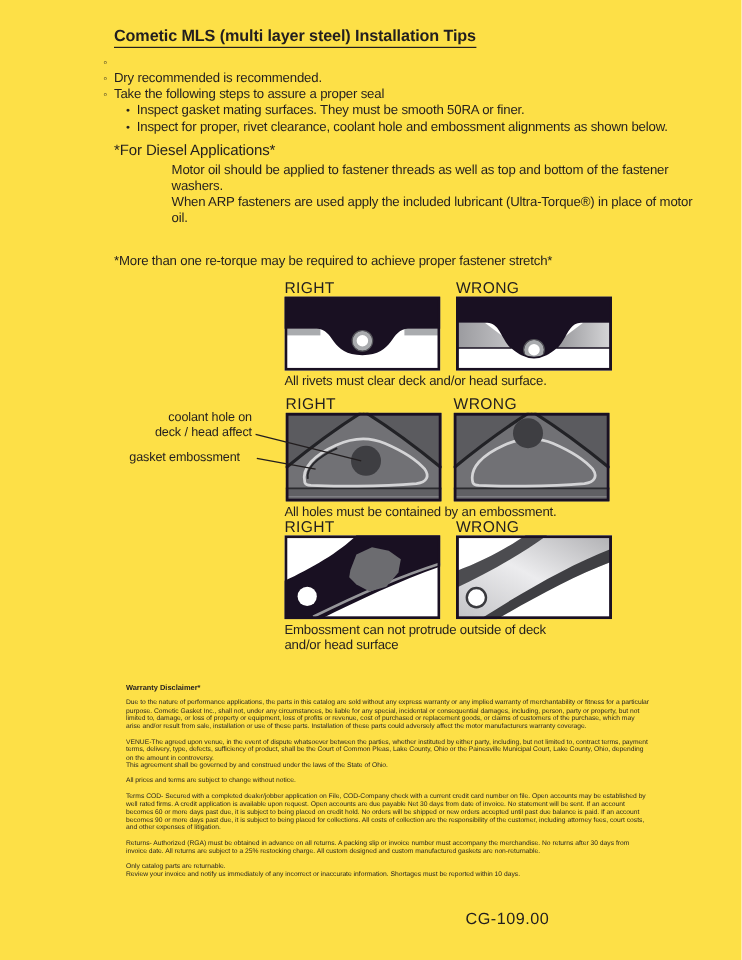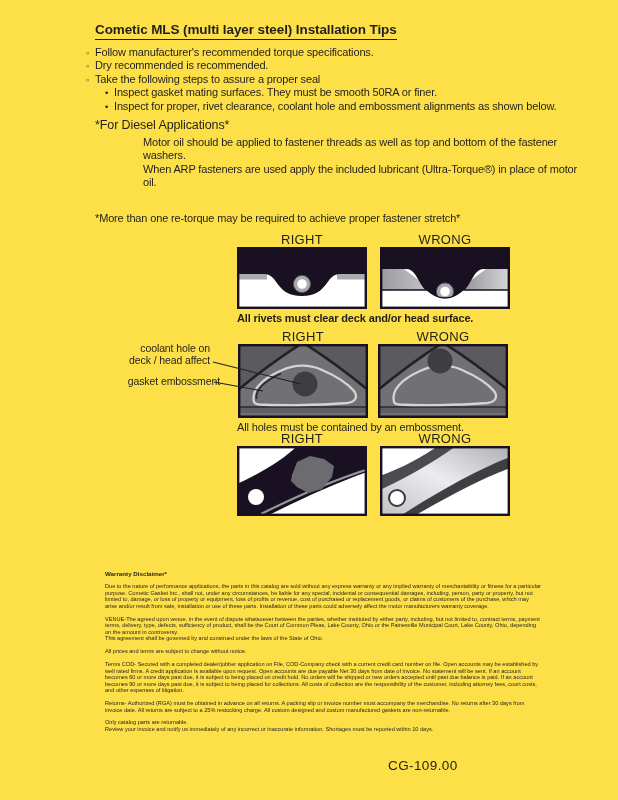--- a/index.html
+++ b/index.html
@@ -16,42 +16,41 @@
   .b .mk{width:9px;flex:0 0 9px;font-size:9.5px;}
   .b2{padding-left:19px;}
   .dh{position:absolute;left:95px;top:118px;font-size:12.5px;font-weight:normal;letter-spacing:-0.1px;}
   .para{
     position:absolute;left:95px;width:445px;font-size:11px;line-height:13.4px;
     letter-spacing:-0.15px;white-space:pre-line;
   }
   .p1{top:136px;margin-left:48px;}
   .p2{top:169px;}
   .p3{top:212px;}
-  .fig-h{position:absolute;width:130px;text-align:center;font-size:13px;letter-spacing:0.3px;}
+  .fig-h{position:absolute;width:130px;text-align:left;font-size:13px;letter-spacing:0.3px;}
   .fig-box{position:absolute;}
   .fig-box svg{display:block;}
   .cap{position:absolute;font-size:11px;line-height:13px;letter-spacing:-0.15px;white-space:pre-line;}
   .ann{position:absolute;font-size:10.5px;line-height:12px;letter-spacing:-0.1px;text-align:right;}
   .leader{position:absolute;left:0;top:325px;z-index:5;pointer-events:none;}
   .legal{position:absolute;left:105px;top:570px;width:436px;}
   .legal h4{margin:0 0 6px 0;font-size:6.2px;letter-spacing:0;}
   .legal p{margin:0 0 6.2px 0;font-size:5.6px;line-height:6.6px;white-space:pre-line;}
   .docnum{position:absolute;left:388px;top:758px;font-size:13.5px;letter-spacing:0.4px;}
 </style>
 </head>
 <body>
 
 <div class="page">
 
   <div class="title">Cometic MLS (multi layer steel) Installation Tips</div>
 
   <div class="bullets">
     <div class="b">
         <span class="mk">◦</span>
-        <span>Follow manufacturer's recommended torque specifications.</span>
       </div>
     <div class="b">
         <span class="mk">◦</span>
         <span>Dry recommended is recommended.</span>
       </div>
     <div class="b">
         <span class="mk">◦</span>
         <span>Take the following steps to assure a proper seal</span>
       </div>
     <div class="b b2">
@@ -99,30 +98,30 @@
       <polygon points="0,22 24,22 52,43 0,43" fill="url(#gL)"></polygon>
       <polygon points="130,22 106,22 78,43 130,43" fill="url(#gR)"></polygon>
       <path d="M0,0 H130 V22 H104 C89,22 93,51 65,51 C37,51 41,22 26,22 H0 Z" fill="#191022"></path>
       <circle cx="65" cy="44.5" r="6.6" fill="#ffffff" stroke="#a9abae" stroke-width="3.6"></circle>
       <circle cx="65" cy="44.5" r="8.6" fill="none" stroke="#55555a" stroke-width="0.9"></circle>
       <path d="M0,43 H47 C52,47 57,51 65,51 C73,51 78,47 83,43 H130 V60.8 H0 Z" fill="#ffffff"></path>
       <path d="M0,43 H47 C52,47 57,51 65,51 C73,51 78,47 83,43 H130" fill="none" stroke="#191022" stroke-width="1.4"></path>
       <rect x="1.2" y="1.2" width="127.6" height="59.6" fill="none" stroke="#191022" stroke-width="2.4"></rect>
     </svg>
   </div>
-  <div class="cap" style="left:237px;top:312px;font-weight:bold;">All rivets must clear deck and/or head surface.</div>
+  <div class="cap" style="left:237px;top:312px;">All rivets must clear deck and/or head surface.</div>
 
   <div class="fig-h" style="left:238px;top:329px;">RIGHT</div>
   <div class="fig-h" style="left:378px;top:329px;">WRONG</div>
 
   <div class="ann" style="left:90px;top:342px;width:120px;">
     <div>coolant hole on</div>
     <div>deck / head affect</div>
   </div>
-  <div class="ann" style="left:96px;top:375px;width:124px;">
+  <div class="ann" style="left:76px;top:375px;width:124px;">
     <div>gasket embossment</div>
   </div>
 
   <div class="fig-box" style="left:238px;top:344px;">
     <svg width="130" height="74" viewBox="0 0 130 74">
       <rect x="0" y="0" width="130" height="74" fill="#717175"></rect>
       <path d="M0,46 Q34,18 66,-2 L0,-2 Z" fill="#5b5b5f"></path>
       <path d="M130,46 Q96,18 64,-2 L130,-2 Z" fill="#5b5b5f"></path>
       <path d="M0,46 Q34,18 66,-2" stroke="#222226" stroke-width="2.6" fill="none"></path>
       <path d="M130,46 Q96,18 64,-2" stroke="#222226" stroke-width="2.6" fill="none"></path>
@@ -181,20 +180,22 @@
         </linearGradient>
       </defs>
       <rect x="0" y="0" width="130" height="70" fill="#ffffff"></rect>
       <path d="M0,30 C22,22 44,10 58,0 H130 V22 C98,34 64,52 34,70 H0 Z" fill="url(#g3)"></path>
       <path d="M0,30 C22,22 44,10 58,0 H76 C54,16 26,32 0,44 Z" fill="#4c4c50"></path>
       <path d="M34,70 C66,52 98,34 130,22 V11 C94,25 58,46 20,70 Z" fill="#3f3f43"></path>
       <circle cx="17" cy="52" r="8" fill="#ffffff" stroke="#3a3a3e" stroke-width="2"></circle>
       <rect x="1.2" y="1.2" width="127.6" height="67.6" fill="none" stroke="#191022" stroke-width="2.4"></rect>
     </svg>
   </div>
+  <div class="cap" style="left:237px;top:519px;">Embossment can not protrude outside of deck
+and/or head surface</div>
 
   <div class="legal">
     <h4>Warranty Disclaimer*</h4>
     <p>Due to the nature of performance applications, the parts in this catalog are sold without any express warranty or any implied warranty of merchantability or fitness for a particular purpose.  Cometic Gasket Inc., shall not, under any circumstances, be liable for any special, incidental or consequential damages, including, person, party or property, but not limited to, damage, or loss of property or equipment, loss of profits or revenue, cost of purchased or replacement goods, or claims of customers of the purchase, which may arise and/or result from sale, installation or use of these parts.  Installation of these parts could adversely affect the motor manufacturers warranty coverage.</p>
     <p>VENUE-The agreed upon venue, in the event of dispute whatsoever between the parties, whether instituted by either party, including, but not limited to, contract terms, payment terms, delivery, type, defects, sufficiency of product, shall be the Court of Common Pleas, Lake County, Ohio or the Painesville Municipal Court, Lake County, Ohio, depending on the amount in controversy.
 This agreement shall be governed by and construed under the laws of the State of Ohio.</p>
     <p>All prices and terms are subject to change without notice.</p>
     <p>Terms COD- Secured with a completed dealer/jobber application on File, COD-Company check with a current credit card number on file.  Open accounts may be established by well rated firms.  A credit application is available upon request.  Open accounts are due payable Net 30 days from date of invoice.  No statement will be sent.  If an account becomes 60 or more days past due, it is subject to being placed on credit hold.  No orders will be shipped or new orders accepted until past due balance is paid.  If an account becomes 90 or more days past due, it is subject to being placed for collections.  All costs of collection are the responsibility of the customer, including attorney fees, court costs, and other expenses of litigation.</p>
     <p>Returns- Authorized (RGA) must be obtained in advance on all returns.  A packing slip or invoice number must accompany the merchandise.  No returns after 30 days from invoice date.  All returns are subject to a 25% restocking charge.  All custom designed and custom manufactured gaskets are non-returnable.</p>
     <p>Only catalog parts are returnable.

